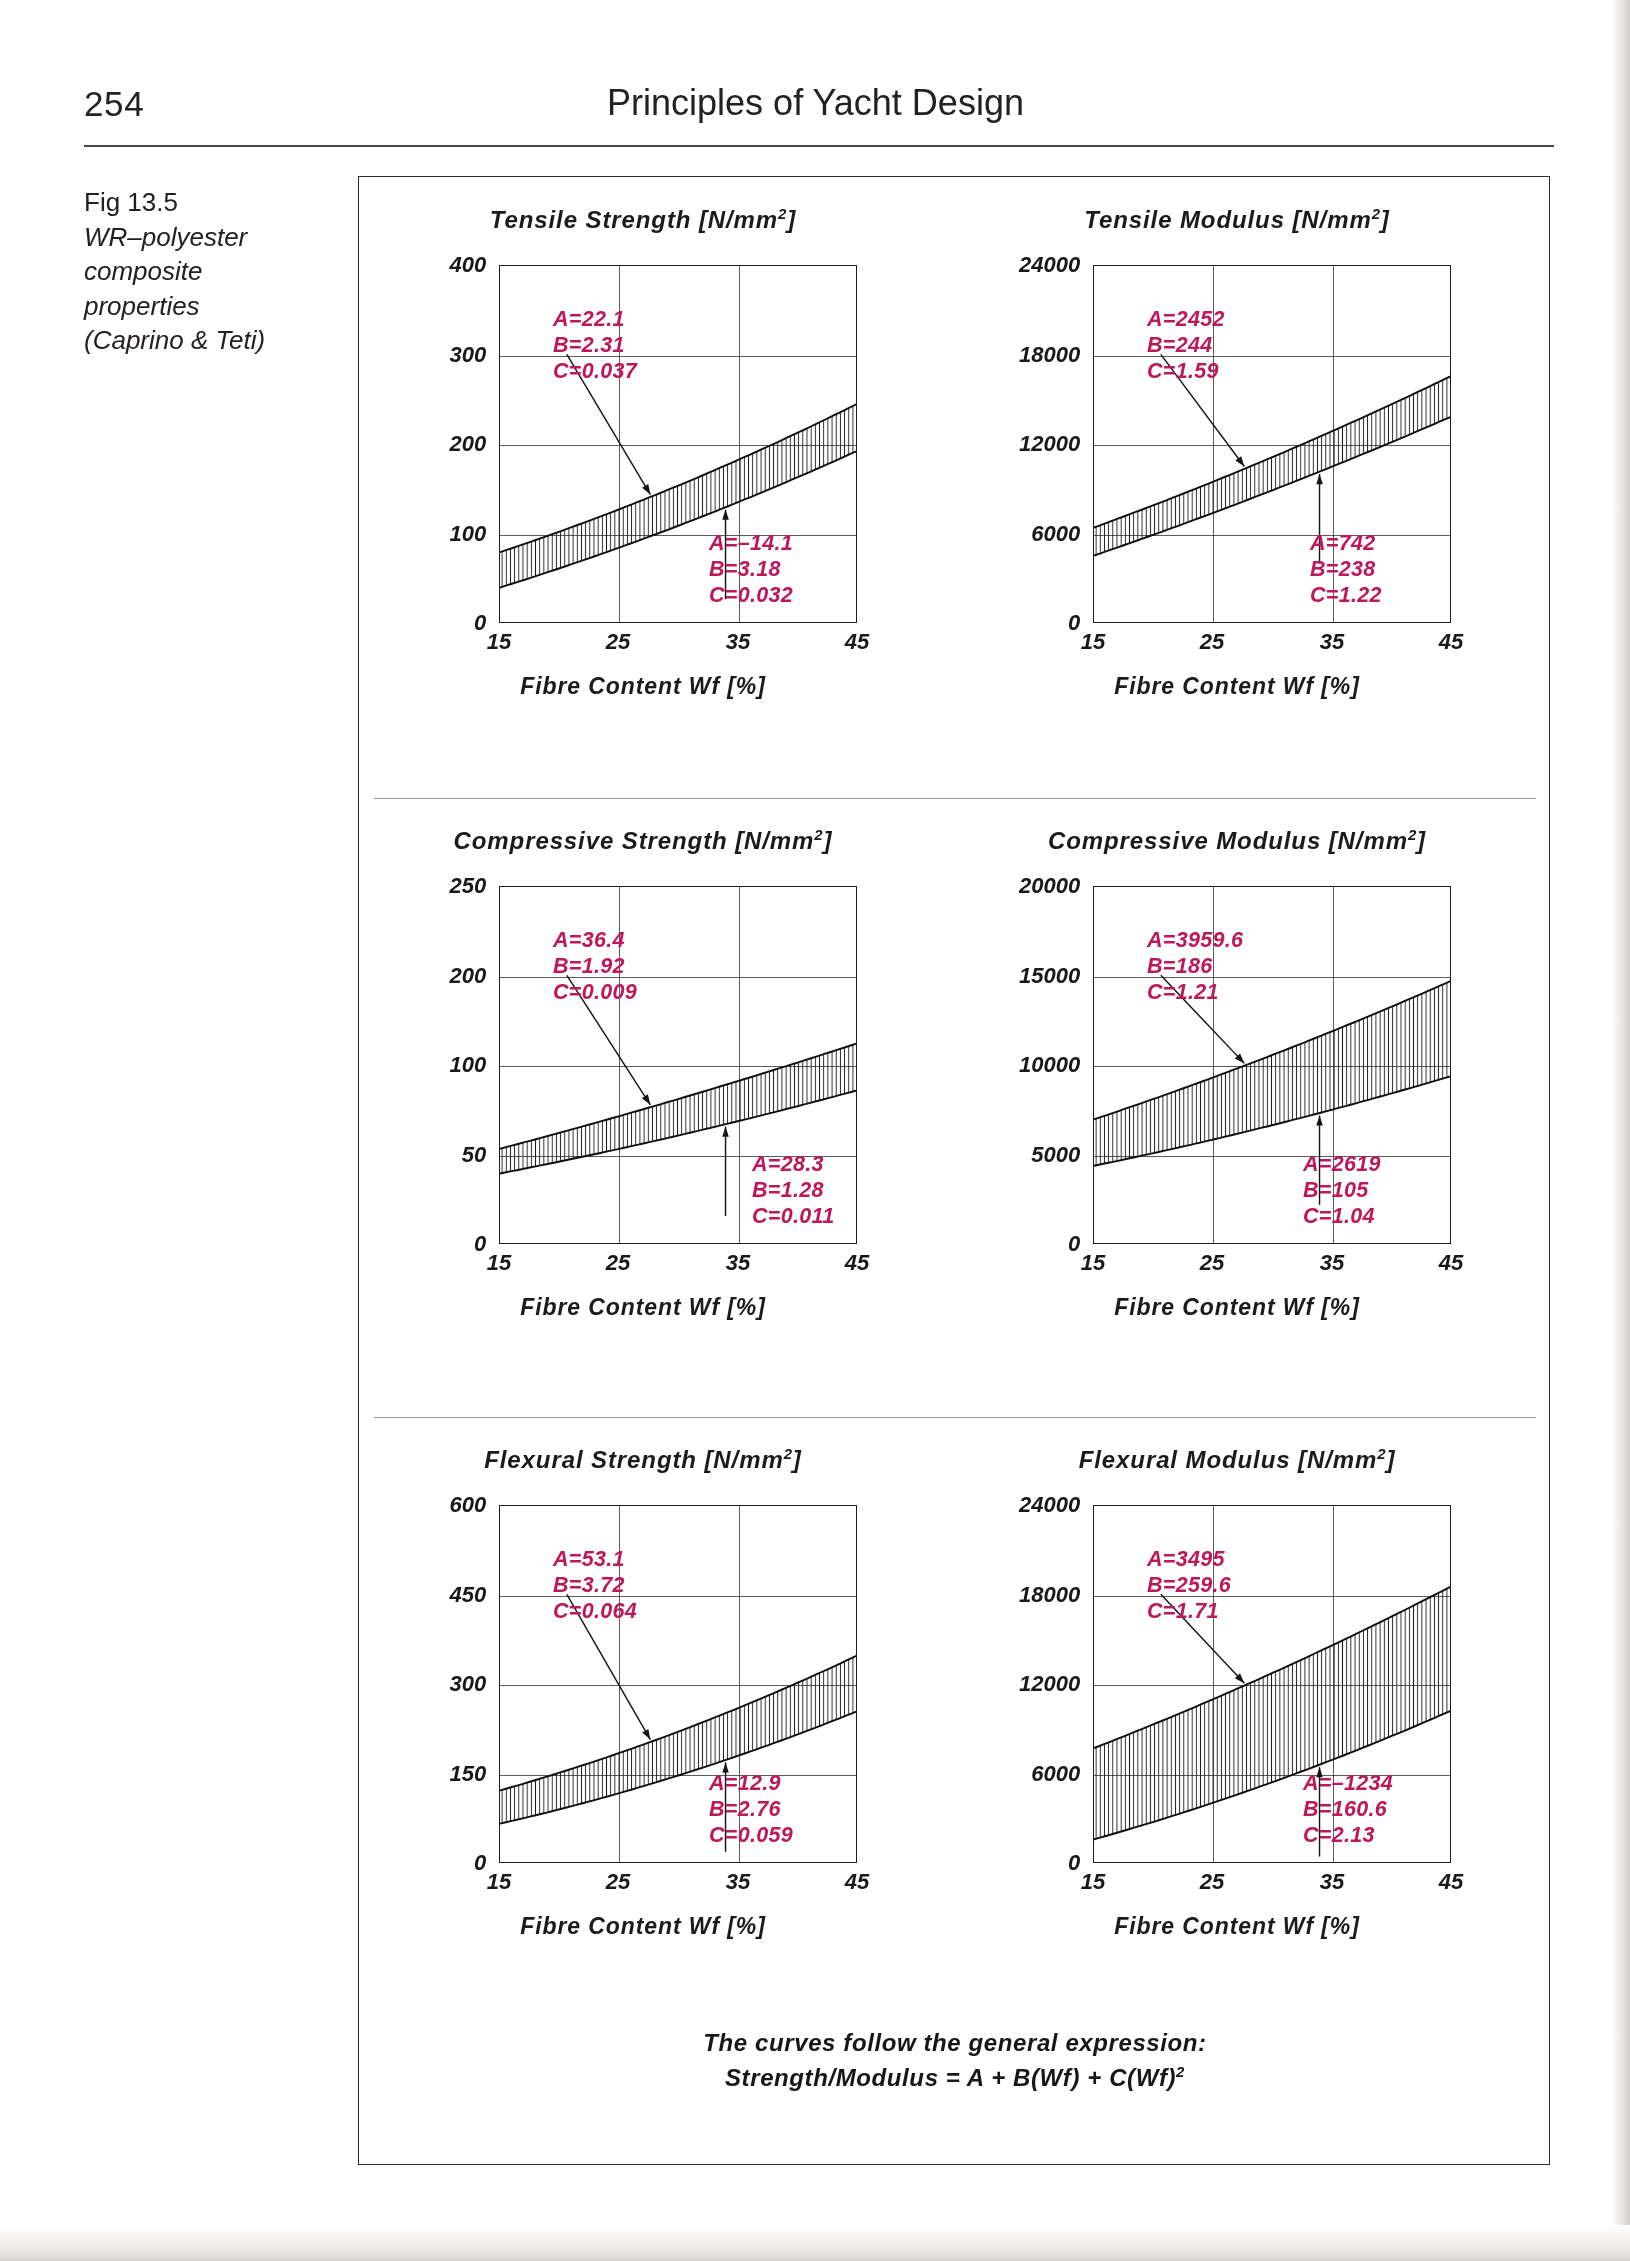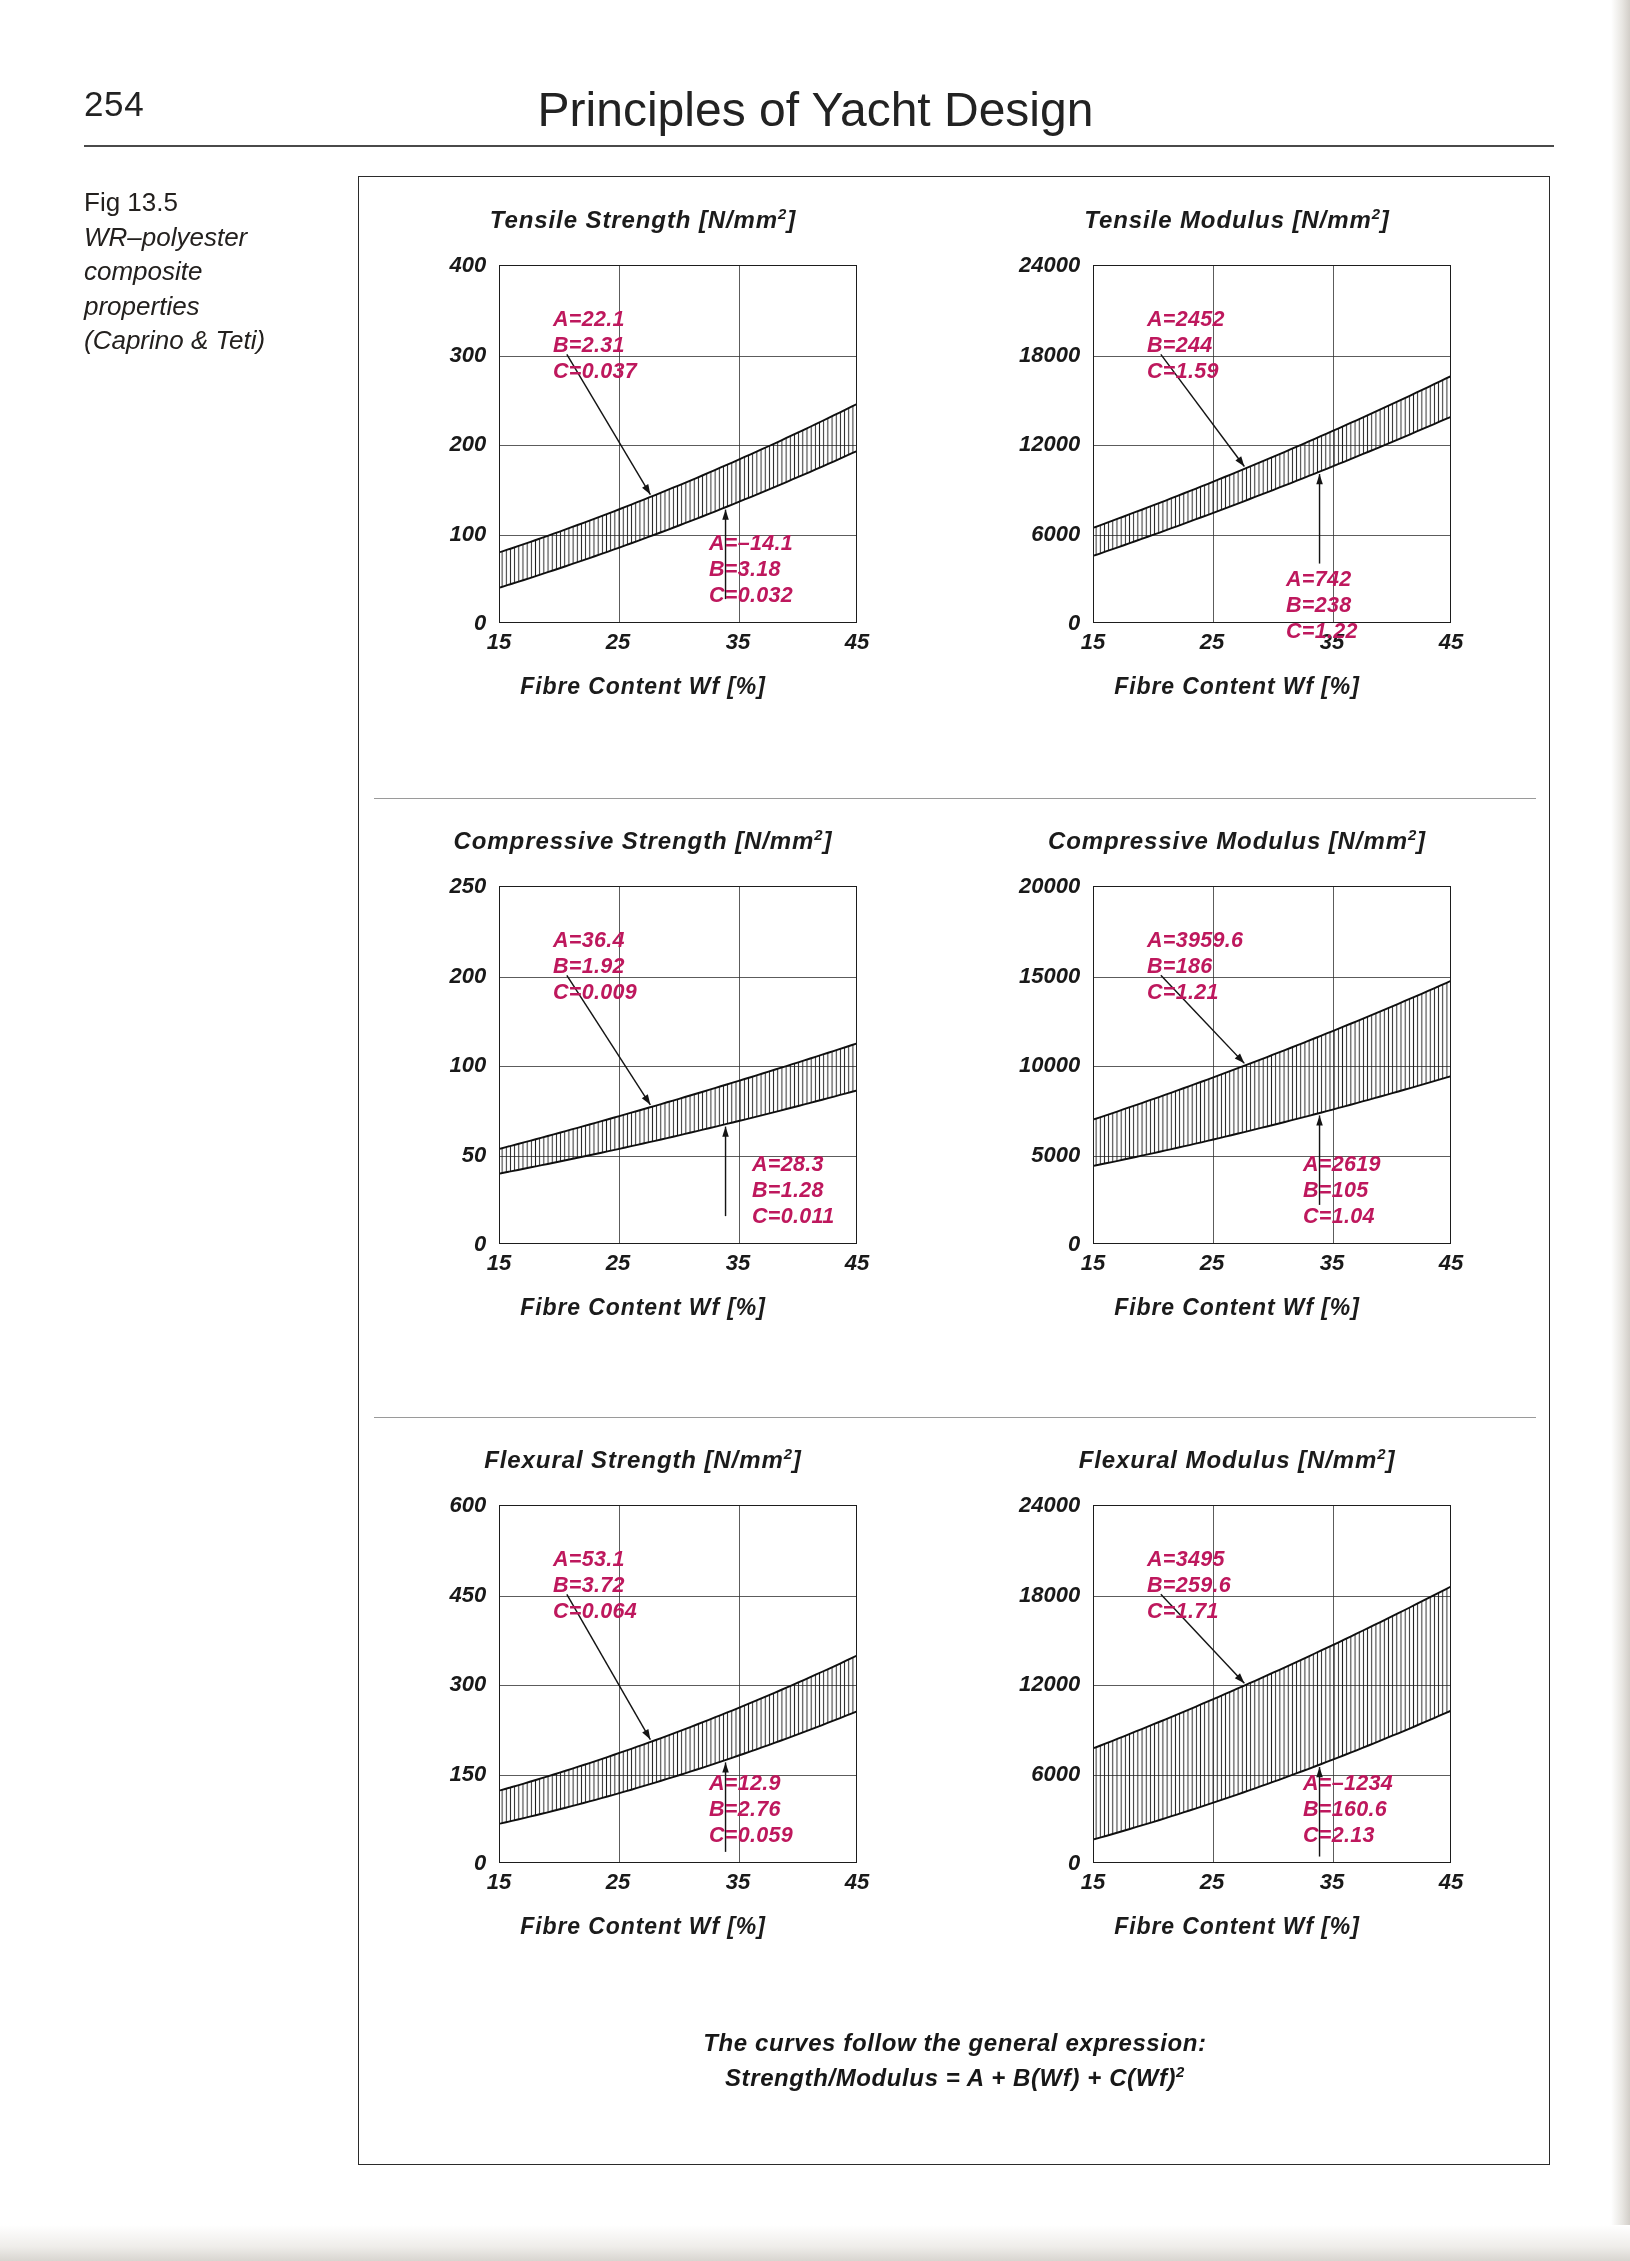--- a/index.html
+++ b/index.html
@@ -19,21 +19,21 @@
                      background:linear-gradient(to bottom,#ffffff 0%, #efedea 60%, #d8d5d0 100%); }
 
   
   .pagenum {
     position:absolute; left:84px; top:84px;
     font-size:35px; font-weight:400; letter-spacing:0.6px;
     font-family:"Liberation Sans", sans-serif; color:#222;
   }
   .runhead {
     position:absolute; left:0; top:82px; width:1631px;
-    text-align:center; font-size:48px; color:#222;
+    text-align:center; font-size:36px; color:#222;
     font-family:"Liberation Sans", sans-serif; font-weight:400;
   }
   .rule {
     position:absolute; left:84px; top:145px; width:1470px; height:1.8px;
     background:#4a4a4a;
   }
 
   
   .caption {
     position:absolute; left:84px; top:185px; width:257px;
@@ -210,21 +210,21 @@
           </svg>
         </div>
         <div class="xtickwrap">
           <div class="xlab" style="left: 0px;">15</div>
           <div class="xlab" style="left: 119px;">25</div>
           <div class="xlab" style="left: 239px;">35</div>
           <div class="xlab" style="left: 358px;">45</div>
         </div>
         <div class="xaxis-title">Fibre  Content  Wf  [%]</div>
         <div class="coef" style="left: 179px; top: 111px;"><div>A=2452</div><div>B=244</div><div>C=1.59</div></div>
-        <div class="coef" style="left: 318px; top: 335px; margin-top: 36px;"><div>A=742</div><div>B=238</div><div>C=1.22</div></div>
+        <div class="coef" style="left: 342px; top: 335px;"><div>A=742</div><div>B=238</div><div>C=1.22</div></div>
       </div>
       <div class="panel" style="left: 15px; top: 639px;">
         <div class="ptitle"><span>Compressive  Strength  [N/mm</span><sup>2</sup><span>]</span></div>
         <div class="ytickwrap">
           <div class="ylab" style="top: 0px;">250</div>
           <div class="ylab" style="top: 90px;">200</div>
           <div class="ylab" style="top: 179px;">100</div>
           <div class="ylab" style="top: 269px;">50</div>
           <div class="ylab" style="top: 358px;">0</div>
         </div>

